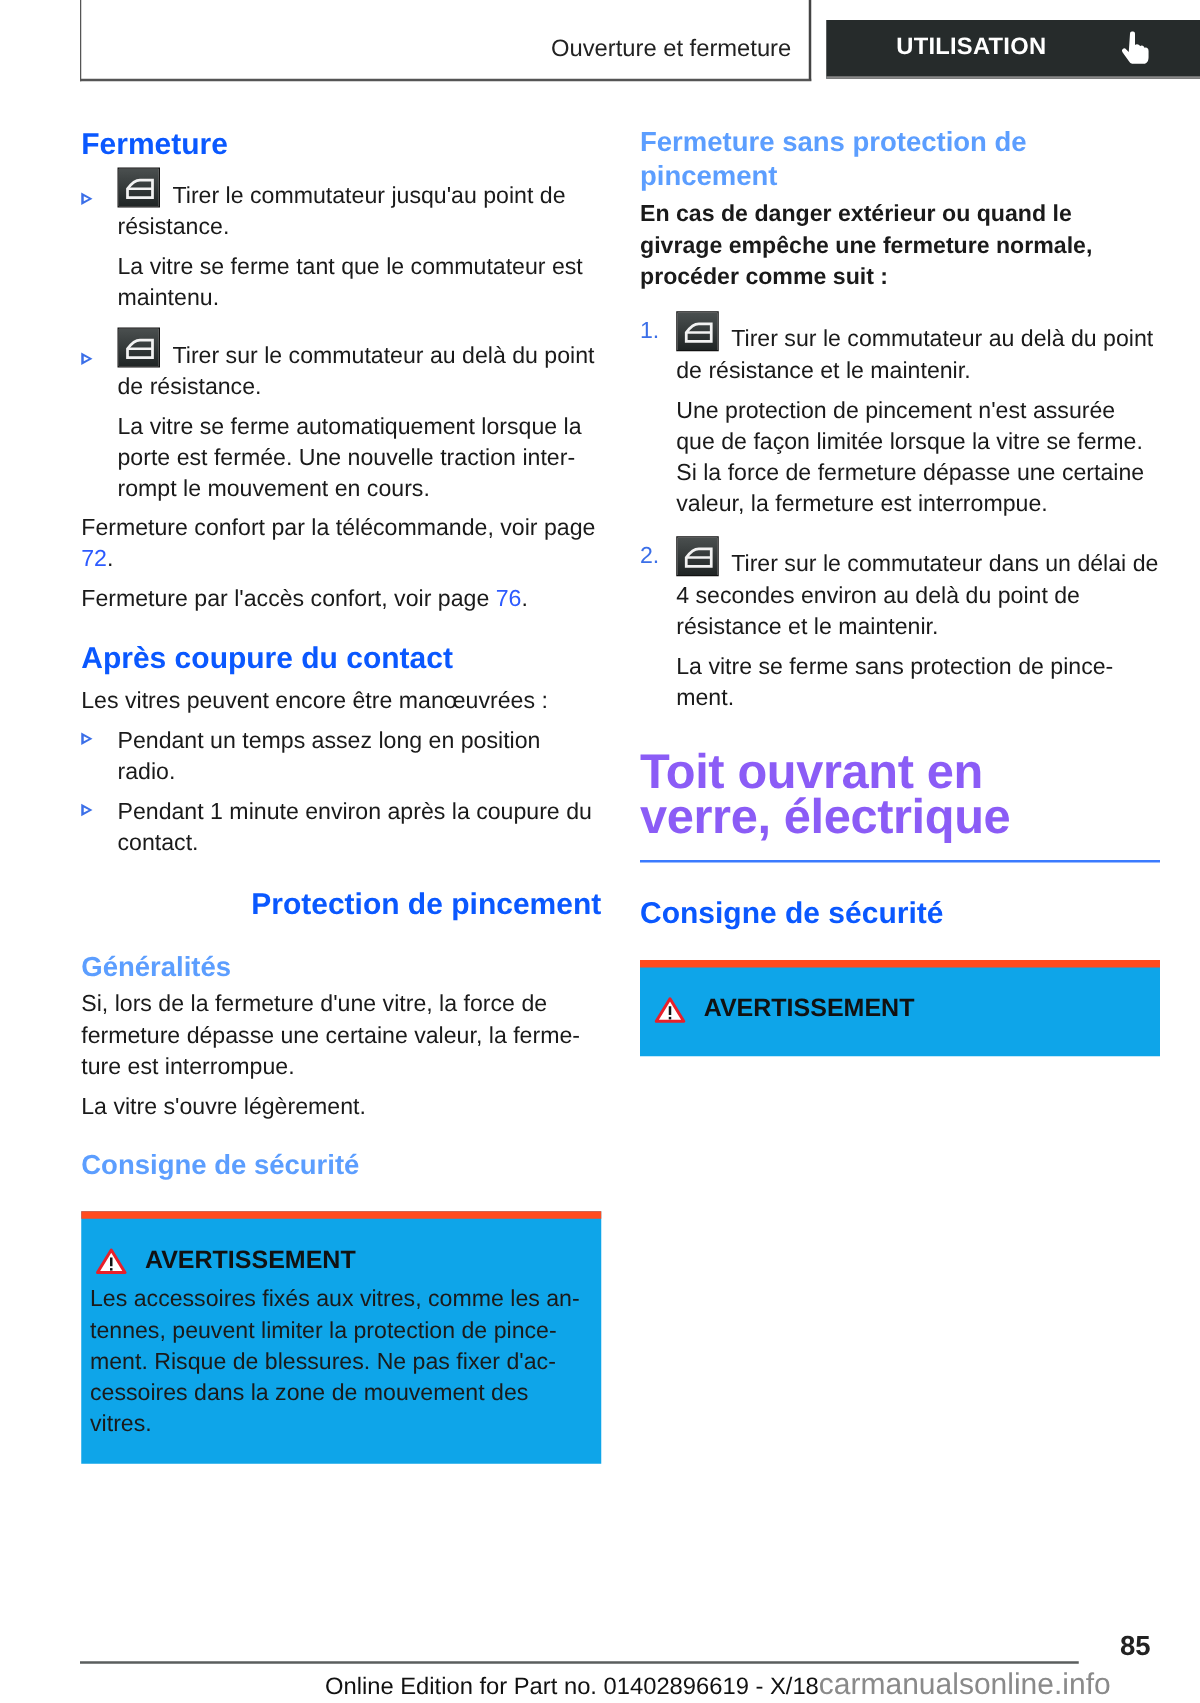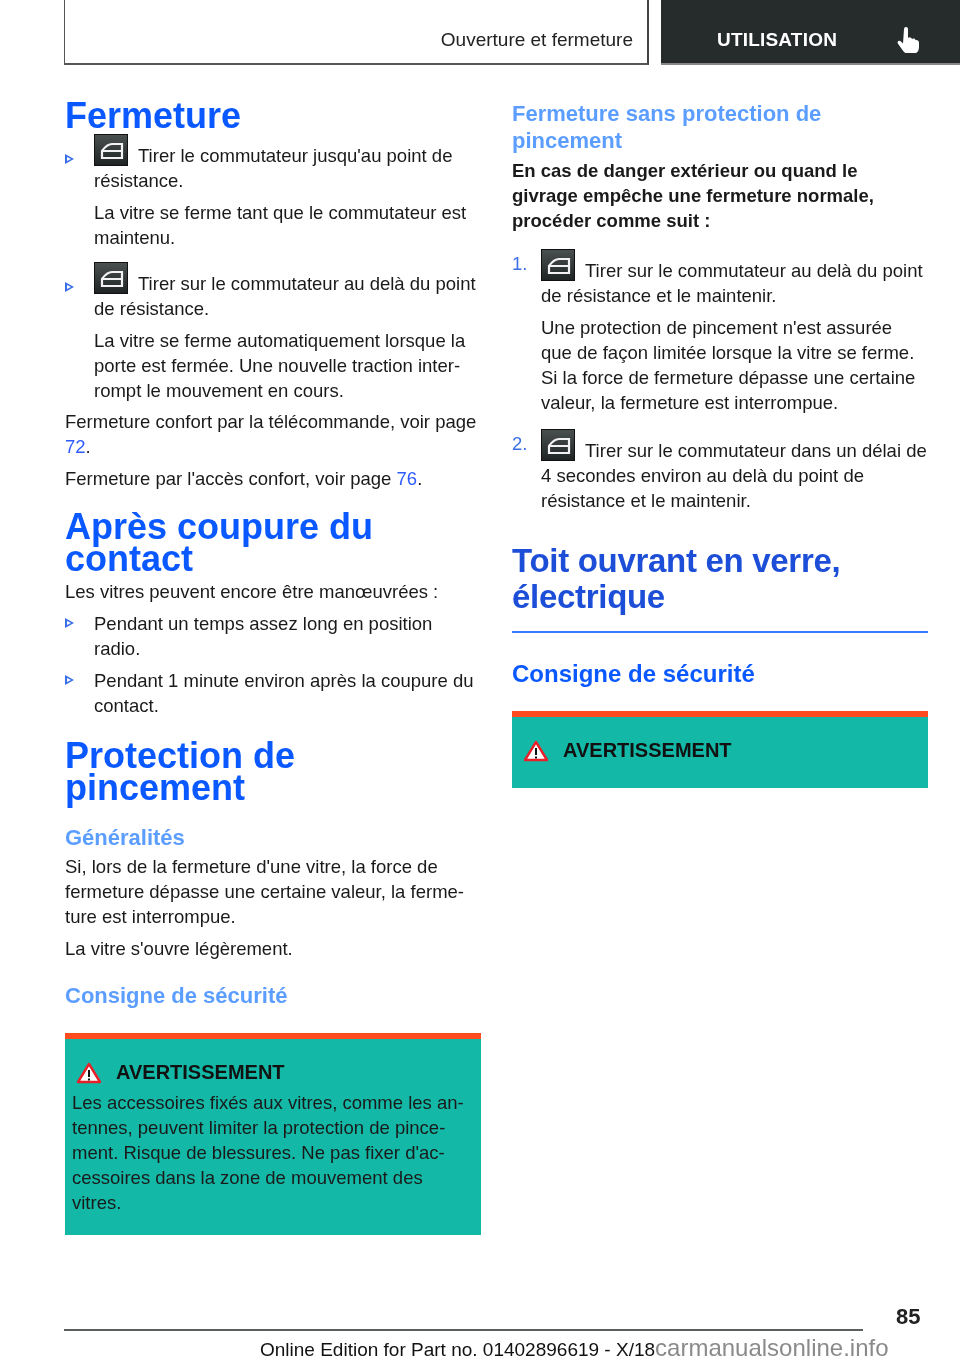--- a/index.html
+++ b/index.html
@@ -2,44 +2,44 @@
 <html><head>
 <meta charset="utf-8">
 <style>
   * { box-sizing: border-box; margin: 0; padding: 0; }
   html, body { width: 960px; height: 1362px; background: #ffffff; overflow: hidden; }
   body { position: relative; font-family: "Liberation Sans", "DejaVu Sans", sans-serif; color: #1a1a1a; }
 
   
   .hdr-left { position: absolute; left: 64px; top: 0; width: 585px; height: 65px; border: 1px solid #555; border-top: none; border-right: 2px solid #444; border-bottom: 2px solid #555; background: #fff; }
   .hdr-left-title { position: absolute; right: 14px; bottom: 12px; font-size: 19px; color: #222; text-align: center; }
-  .hdr-right { position: absolute; left: 661px; top: 0; width: 299px; height: 65px; background: #262b2b; border-bottom: 2px solid #888; }
+  .hdr-right { position: absolute; left: 661px; top: 16px; width: 299px; height: 47px; background: #262b2b; border-bottom: 2px solid #888; }
   .hdr-right-title { position: absolute; left: 56px; bottom: 12px; font-size: 19px; font-weight: bold; color: #fff; letter-spacing: 0.2px; }
   .hand-icon { position: absolute; left: 236px; bottom: 10px; width: 22px; height: 26px; }
 
   .col { position: absolute; top: 100px; width: 416px; }
   .col-left { left: 65px; }
   .col-right { left: 512px; }
 
   p, .txt { font-size: 18.5px; line-height: 25px; color: #1a1a1a; }
-  .h2 { font-size: 36px; font-weight: bold; color: #0a58ff; line-height: 32px; }
+  .h2 { font-size: 24px; font-weight: bold; color: #0a58ff; line-height: 32px; }
   .h3 { font-size: 22px; font-weight: bold; color: #5c9eff; line-height: 28px; }
   .h3b { font-size: 22px; font-weight: bold; color: #0a58ff; line-height: 28px; }
-  .h1 { font-size: 33px; font-weight: bold; color: #1d4ed8; line-height: 36px; letter-spacing: -0.3px; }
+  .h1 { font-size: 39px; font-weight: bold; color: #8b5cf6; line-height: 36px; letter-spacing: -0.3px; }
   .link { color: #2d5bff; }
 
   .bullet { position: relative; padding-left: 29px; }
   .bullet-tri { position: absolute; left: 0; top: 7px; width: 0; height: 0; border-top: 5px solid transparent; border-bottom: 5px solid transparent; border-left: 9px solid #3b6fe8; }
   .bullet-tri::after { content: ""; position: absolute; left: -7px; top: -2.5px; border-top: 2.5px solid transparent; border-bottom: 2.5px solid transparent; border-left: 4.5px solid #fff; }
   .num { position: absolute; left: 0; top: 0; color: #3b6fe8; font-size: 18.5px; line-height: 25px; }
 
   .switch-icon { display: inline-block; width: 34px; height: 32px; background: linear-gradient(#4a4f4f, #1f2424); border: 1px solid #111; vertical-align: -4px; margin-right: 10px; position: relative; }
   .switch-icon svg { position: absolute; left: 5px; top: 7px; }
 
-  .warn { background: #14b8a6; border-top: 6px solid #ff4b1f; padding: 22px 8px 20px 7px; }
+  .warn { background: #0ea5e9; border-top: 6px solid #ff4b1f; padding: 22px 8px 20px 7px; }
   .warn-title { font-size: 20px; font-weight: bold; color: #111; display: flex; align-items: center; margin-bottom: 6px; }
   .warn-icon { width: 26px; height: 22px; margin-right: 14px; margin-left: 4px; }
   .warn p { font-size: 18.5px; line-height: 25px; }
 
   .rule-blue { height: 2px; background: #3b7bff; }
 
   
   .page-num { position: absolute; left: 896px; top: 1304px; font-size: 22px; font-weight: bold; color: #222; }
   .footer-line { position: absolute; left: 64px; top: 1329px; width: 799px; height: 2px; background: #5a5e5e; }
   .footer-text { position: absolute; left: 260px; top: 1334px; font-size: 19px; color: #111; white-space: nowrap; }
@@ -98,21 +98,21 @@
   <p class="txt" style="margin-top:4px;">Les vitres peuvent encore être manœuvrées :</p>
   <div class="bullet" style="margin-top:7px;">
     <span class="bullet-tri"></span>
     <p class="txt">Pendant un temps assez long en position radio.</p>
   </div>
   <div class="bullet" style="margin-top:7px;">
     <span class="bullet-tri"></span>
     <p class="txt">Pendant 1 minute environ après la coupure du contact.</p>
   </div>
 
-  <div class="h2" style="margin-top:22px;">Protection de pincement</div>
+  <div class="h2" style="margin-top:22px;text-align:right;">Protection de pincement</div>
   <div class="h3" style="margin-top:20px;">Généralités</div>
   <p class="txt" style="margin-top:2px;">Si, lors de la fermeture d'une vitre, la force de fermeture dépasse une certaine valeur, la ferme-ture est interrompue.</p>
   <p class="txt" style="margin-top:7px;">La vitre s'ouvre légèrement.</p>
 
   <div class="h3" style="margin-top:21px;">Consigne de sécurité</div>
 
   <div class="warn" style="margin-top:23px;">
     <div class="warn-title">
       <svg class="warn-icon" viewBox="0 0 26 22">
         <path d="M13 2 L24 20 H2 Z" fill="#fff" stroke="#e8202a" stroke-width="2.4" stroke-linejoin="round"></path>
@@ -145,20 +145,21 @@
   <div class="bullet" style="margin-top:20px;">
     <span class="num" style="top:2px;">2.</span>
     <p class="txt" style="margin-top:-6px;">
       <span class="switch-icon">
         <svg width="24" height="18" viewBox="0 0 24 18">
             <path d="M2 16 V9 Q7 2 12 2 H22 V16 Z" fill="none" stroke="#f2f2f2" stroke-width="2.2"></path>
             <line x1="2" y1="9" x2="22" y2="9" stroke="#f2f2f2" stroke-width="2"></line>
           </svg>
       </span><span>Tirer sur le commutateur dans un délai de 4 secondes environ au delà du point de résistance et le maintenir.</span>
     </p>
+    <p class="txt" style="margin-top:7px;">La vitre se ferme sans protection de pince-ment.</p>
   </div>
 
   <div class="h1" style="margin-top:30px; width:360px;">Toit ouvrant en verre, électrique</div>
   <div class="rule-blue" style="margin-top:16px;"></div>
 
   <div class="h3b" style="margin-top:27px; font-size:24px;">Consigne de sécurité</div>
 
   <div class="warn" style="margin-top:23px;">
     <div class="warn-title">
       <svg class="warn-icon" viewBox="0 0 26 22">

